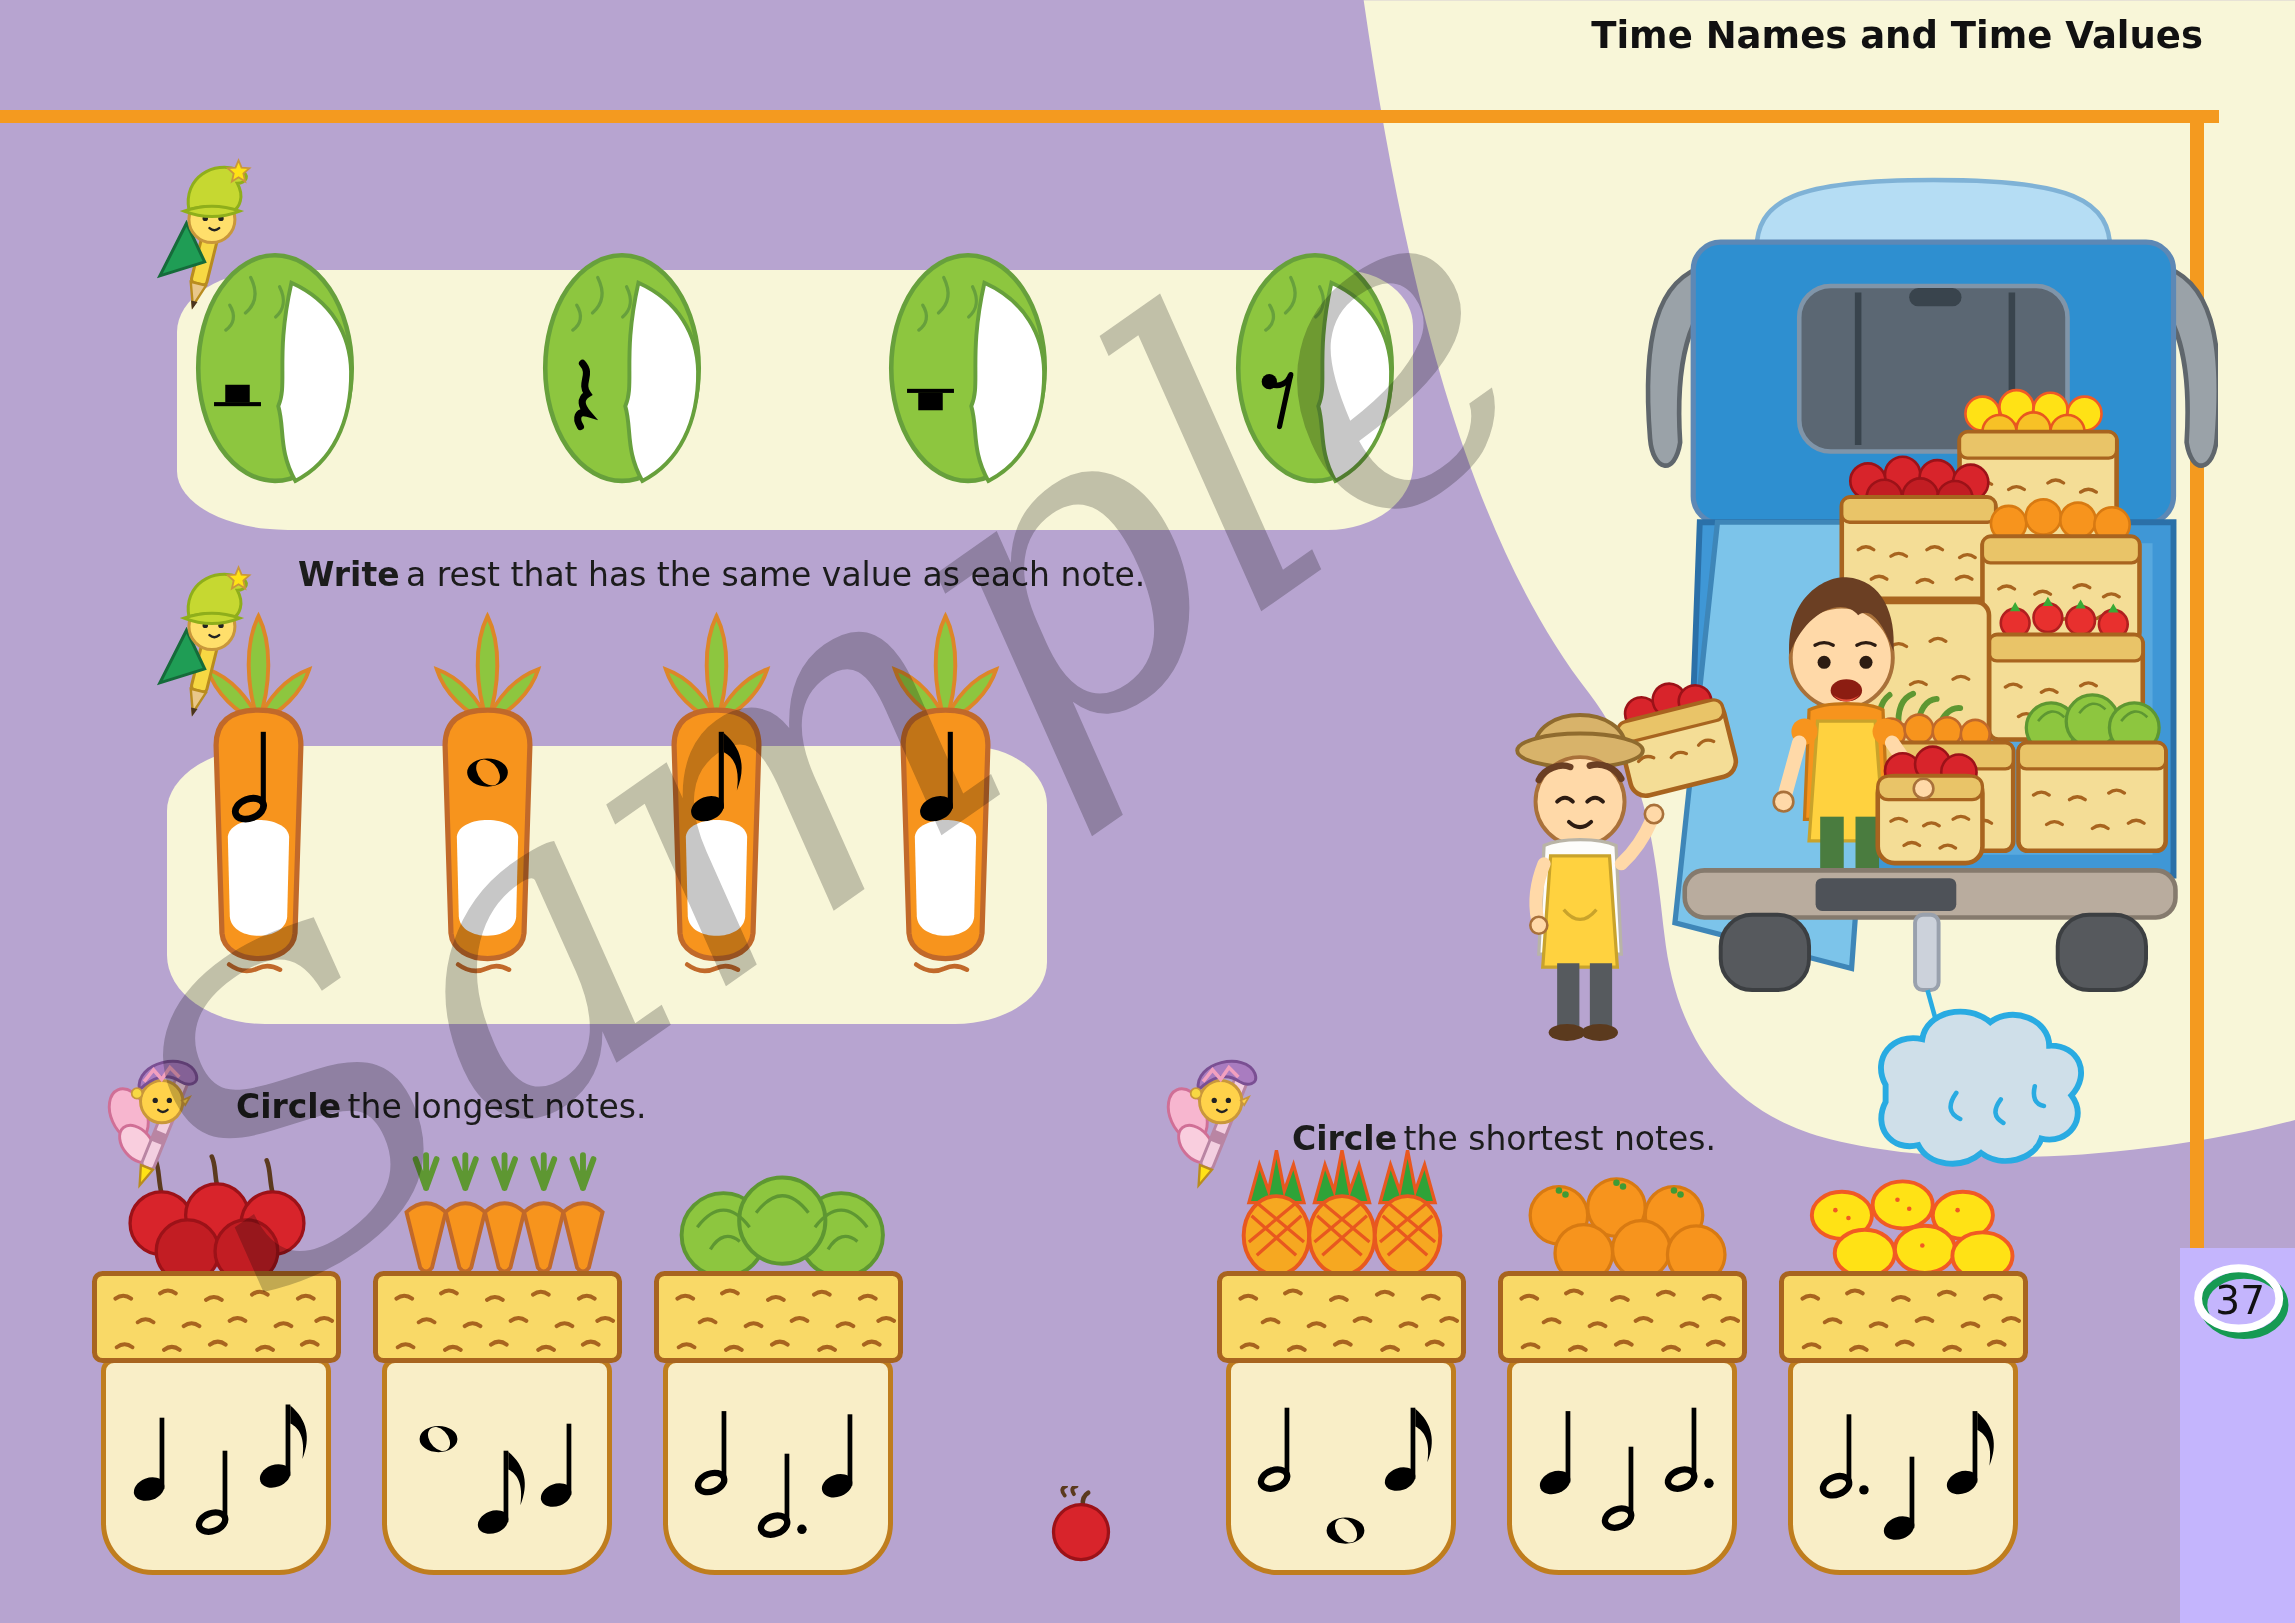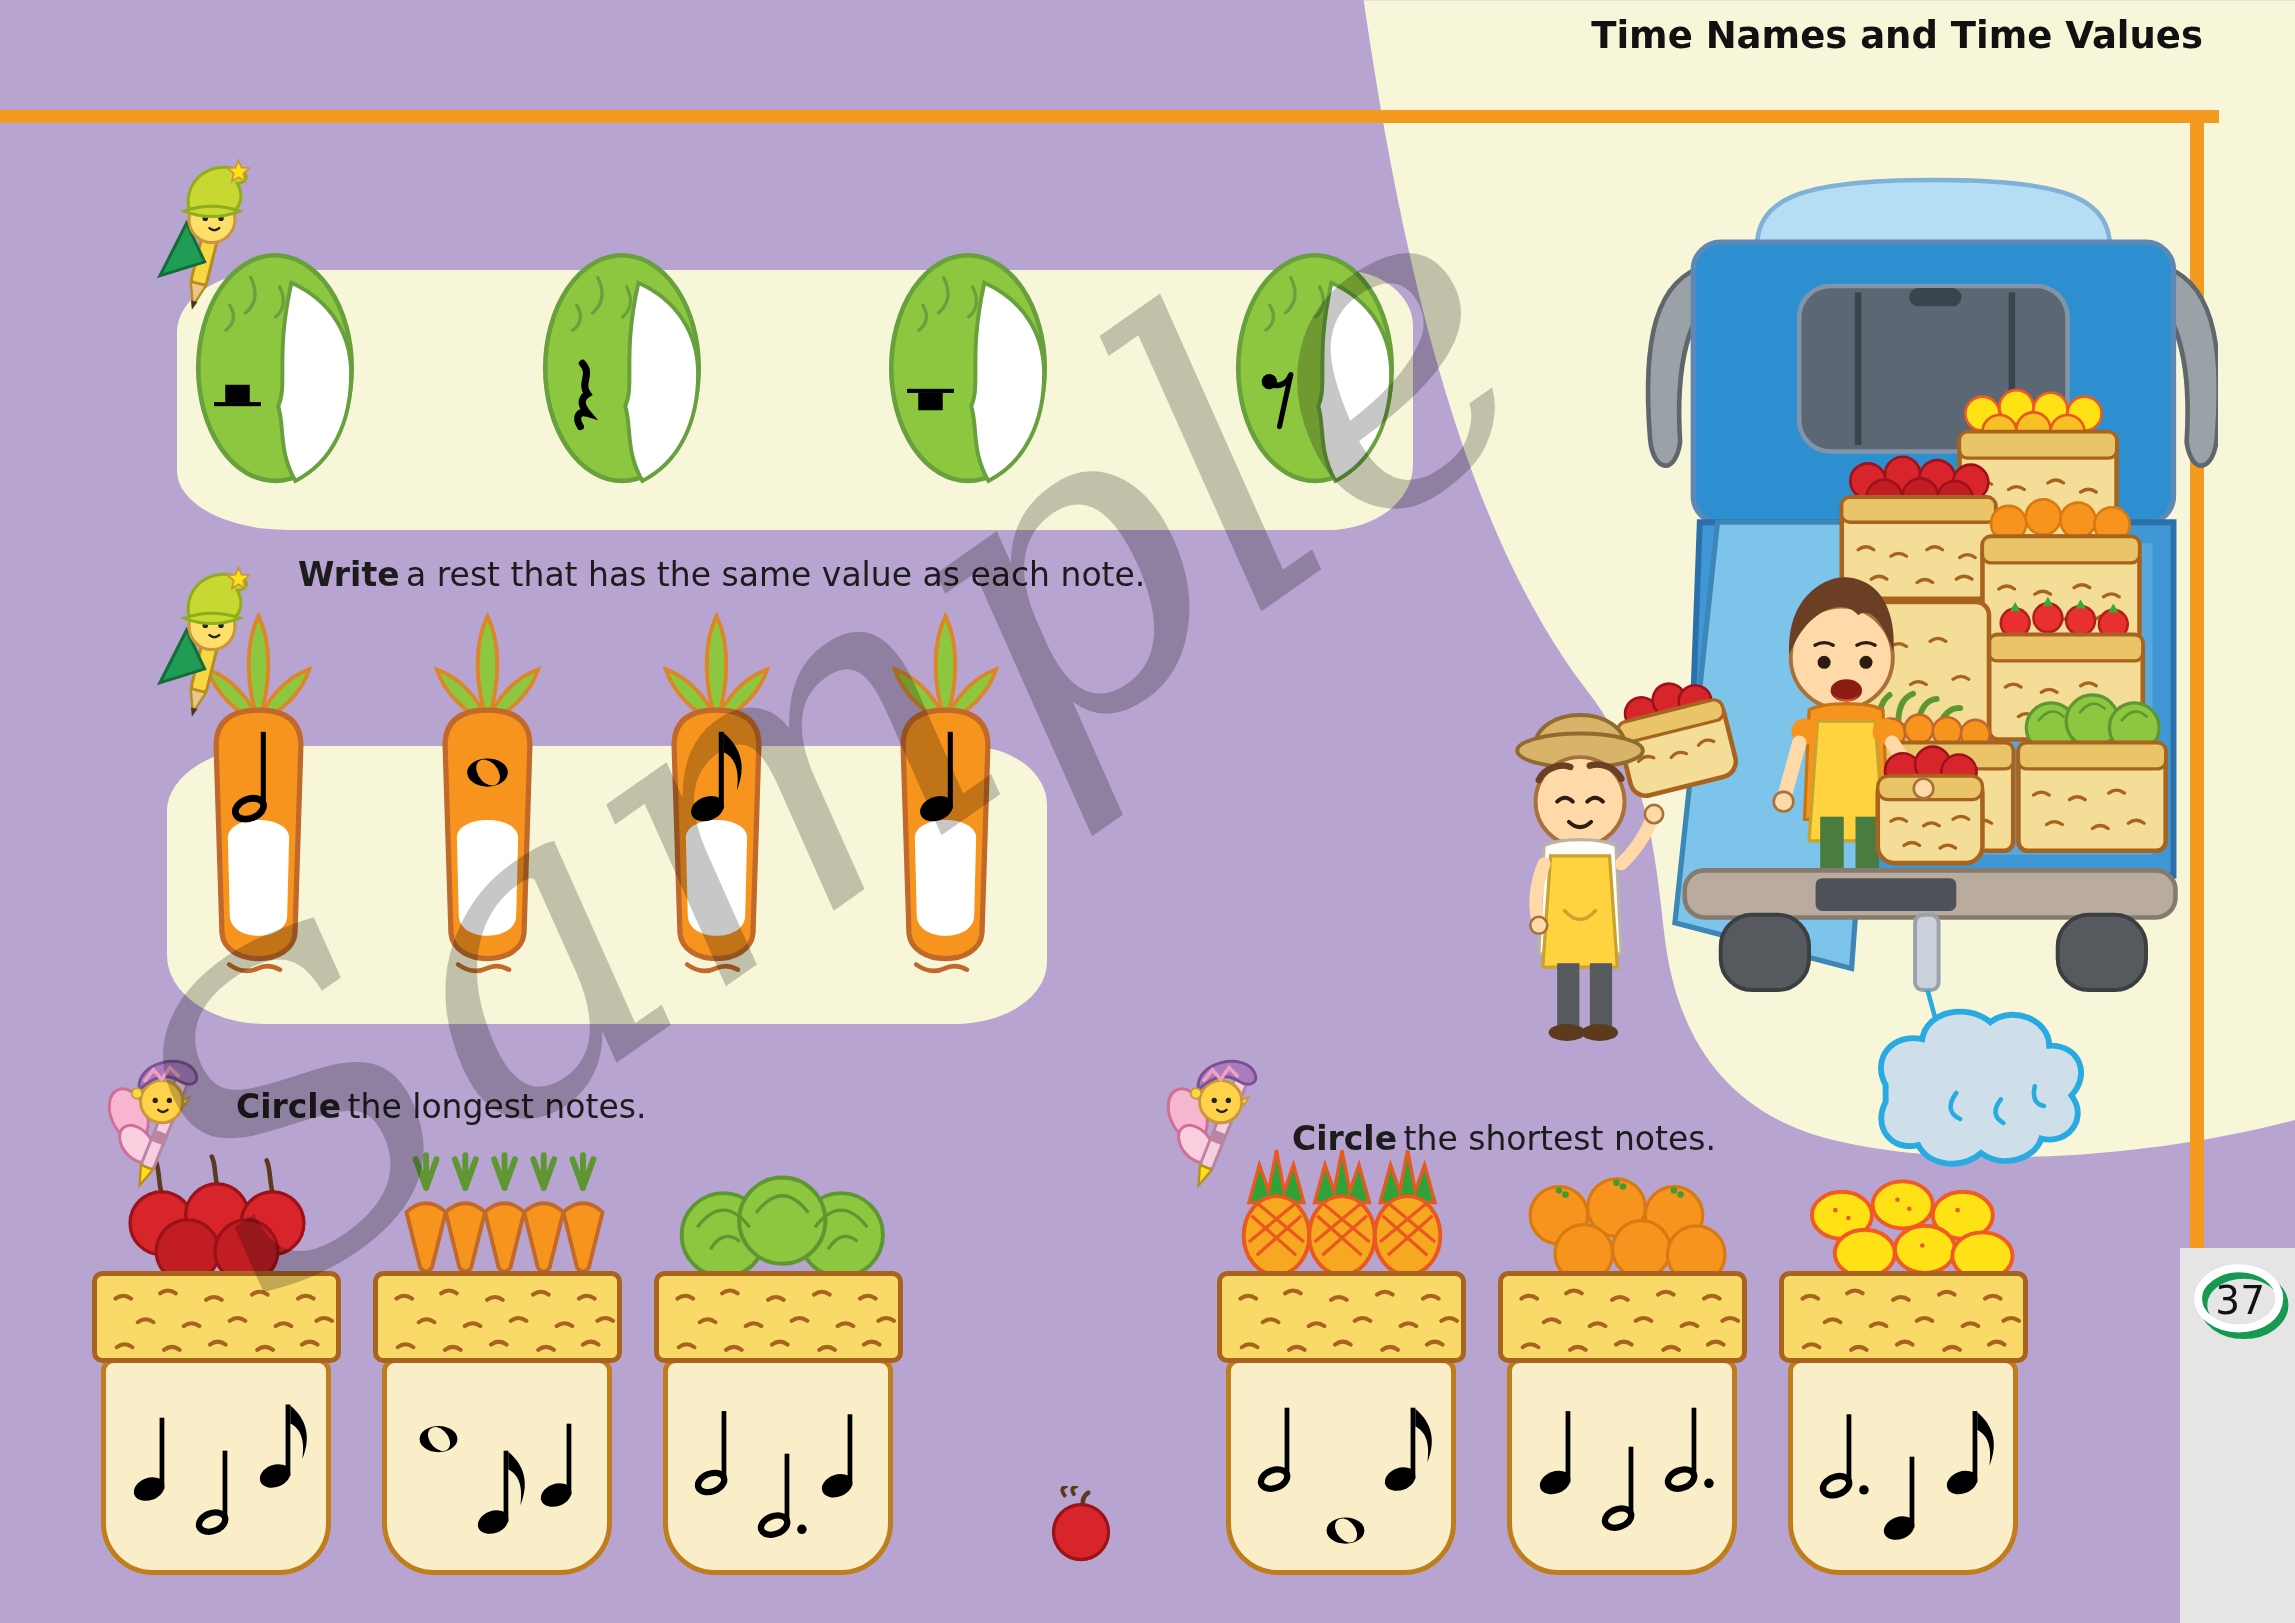--- a/index.html
+++ b/index.html
@@ -31,21 +31,21 @@
   .bbody{position:relative;left:9.2px;top:-5.2px;width:230px;height:217px;background:#f9eec7;
          border:5.9px solid #bf7d1e;border-radius:13px 13px 52px 52px;z-index:1;}
   .notes{display:flex;justify-content:space-between;padding:17px 19.6px 0;}
   .note{width:63px;height:105px;flex:0 0 auto;}
   .truck{position:absolute;left:1459px;top:157px;width:759px;height:1021px;z-index:4;}
   .deco-apple{position:absolute;left:1045px;top:1486px;width:72px;height:79px;z-index:6;}
   .watermark{position:absolute;left:0;top:0;z-index:40;pointer-events:none;
              transform:translate(59px,1021px) rotate(-35deg);transform-origin:0 0;
              font-family:"DejaVu Serif","Liberation Serif",serif;font-style:italic;
              font-size:419px;color:#787878;opacity:.42;mix-blend-mode:multiply;white-space:nowrap;line-height:1;}
-  .pagetab{position:absolute;left:2180px;top:1248px;width:116px;height:375px;background:#e5e5e5;z-index:50;}
+  .pagetab{position:absolute;left:2180px;top:1248px;width:116px;height:375px;background:#c4b5fd;z-index:50;}
   .pagetab svg{position:absolute;left:5.2px;top:10.5px;}
   .pagenum{position:absolute;left:5.2px;top:10.5px;width:110px;height:84px;display:flex;align-items:center;justify-content:center;
            font-size:39px;color:#111;}
 </style>
 </head>
 <body>
 
 <div class="page" id="stage">
 
   <svg class="bg" width="2295" height="1623" viewBox="0 0 3509 2481">

